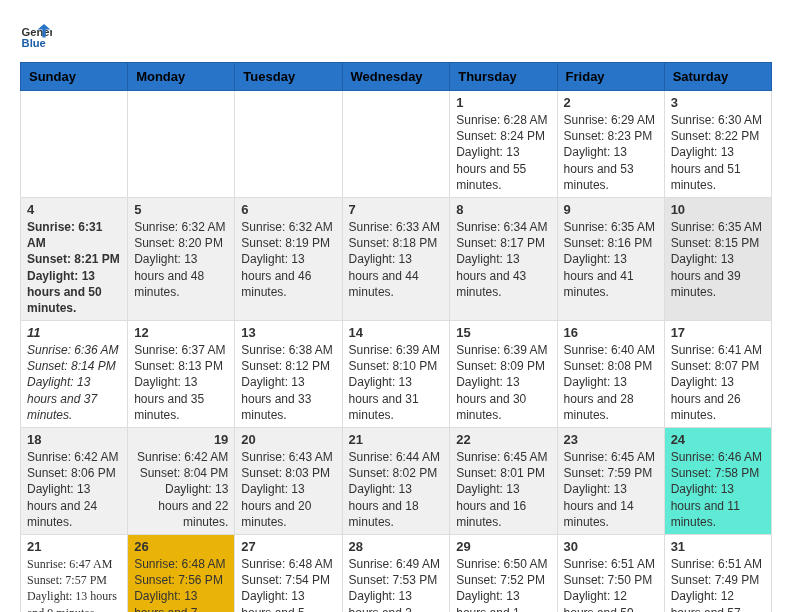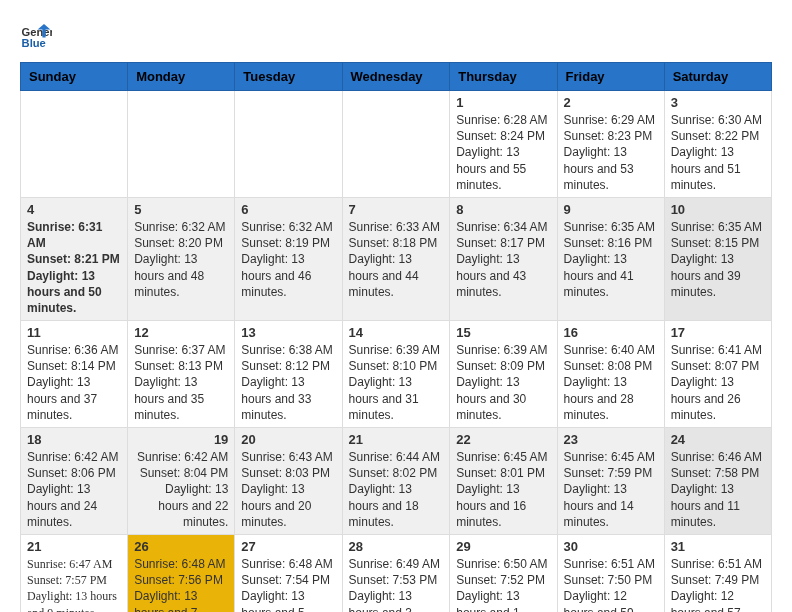--- a/index.html
+++ b/index.html
@@ -179,21 +179,21 @@
 Daylight: 13 hours and 41 minutes.</div>
         </td>
         <td style="background: #e5e5e5;">
           <span class="day-number">10</span>
           <div class="day-info" style="white-space: pre-line;">Sunrise: 6:35 AM
 Sunset: 8:15 PM
 Daylight: 13 hours and 39 minutes.</div>
         </td>
       </tr>
       <tr class="row-odd">
-        <td style="background: rgb(255, 255, 255);">
+        <td style="background: rgb(255, 255, 255); font-style: italic;">
           <span class="day-number">11</span>
           <div class="day-info" style="white-space: pre-line;">Sunrise: 6:36 AM
 Sunset: 8:14 PM
 Daylight: 13 hours and 37 minutes.</div>
         </td>
         <td style="background: rgb(255, 255, 255);">
           <span class="day-number">12</span>
           <div class="day-info" style="white-space: pre-line;">Sunrise: 6:37 AM
 Sunset: 8:13 PM
 Daylight: 13 hours and 35 minutes.</div>
@@ -259,21 +259,21 @@
           <div class="day-info" style="white-space: pre-line;">Sunrise: 6:45 AM
 Sunset: 8:01 PM
 Daylight: 13 hours and 16 minutes.</div>
         </td>
         <td style="background: rgb(240, 240, 240);">
           <span class="day-number">23</span>
           <div class="day-info" style="white-space: pre-line;">Sunrise: 6:45 AM
 Sunset: 7:59 PM
 Daylight: 13 hours and 14 minutes.</div>
         </td>
-        <td style="background: #e5e5e5; margin-top: 19px;">
+        <td style="background: #5eead4; margin-top: 19px;">
           <span class="day-number">24</span>
           <div class="day-info" style="white-space: pre-line;">Sunrise: 6:46 AM
 Sunset: 7:58 PM
 Daylight: 13 hours and 11 minutes.</div>
         </td>
       </tr>
       <tr class="row-odd">
         <td style="background: rgb(255, 255, 255);">
           <span class="day-number">21</span>
           <div class="day-info" style="white-space: pre-line; font-family: Liberation Serif, serif;">Sunrise: 6:47 AM

